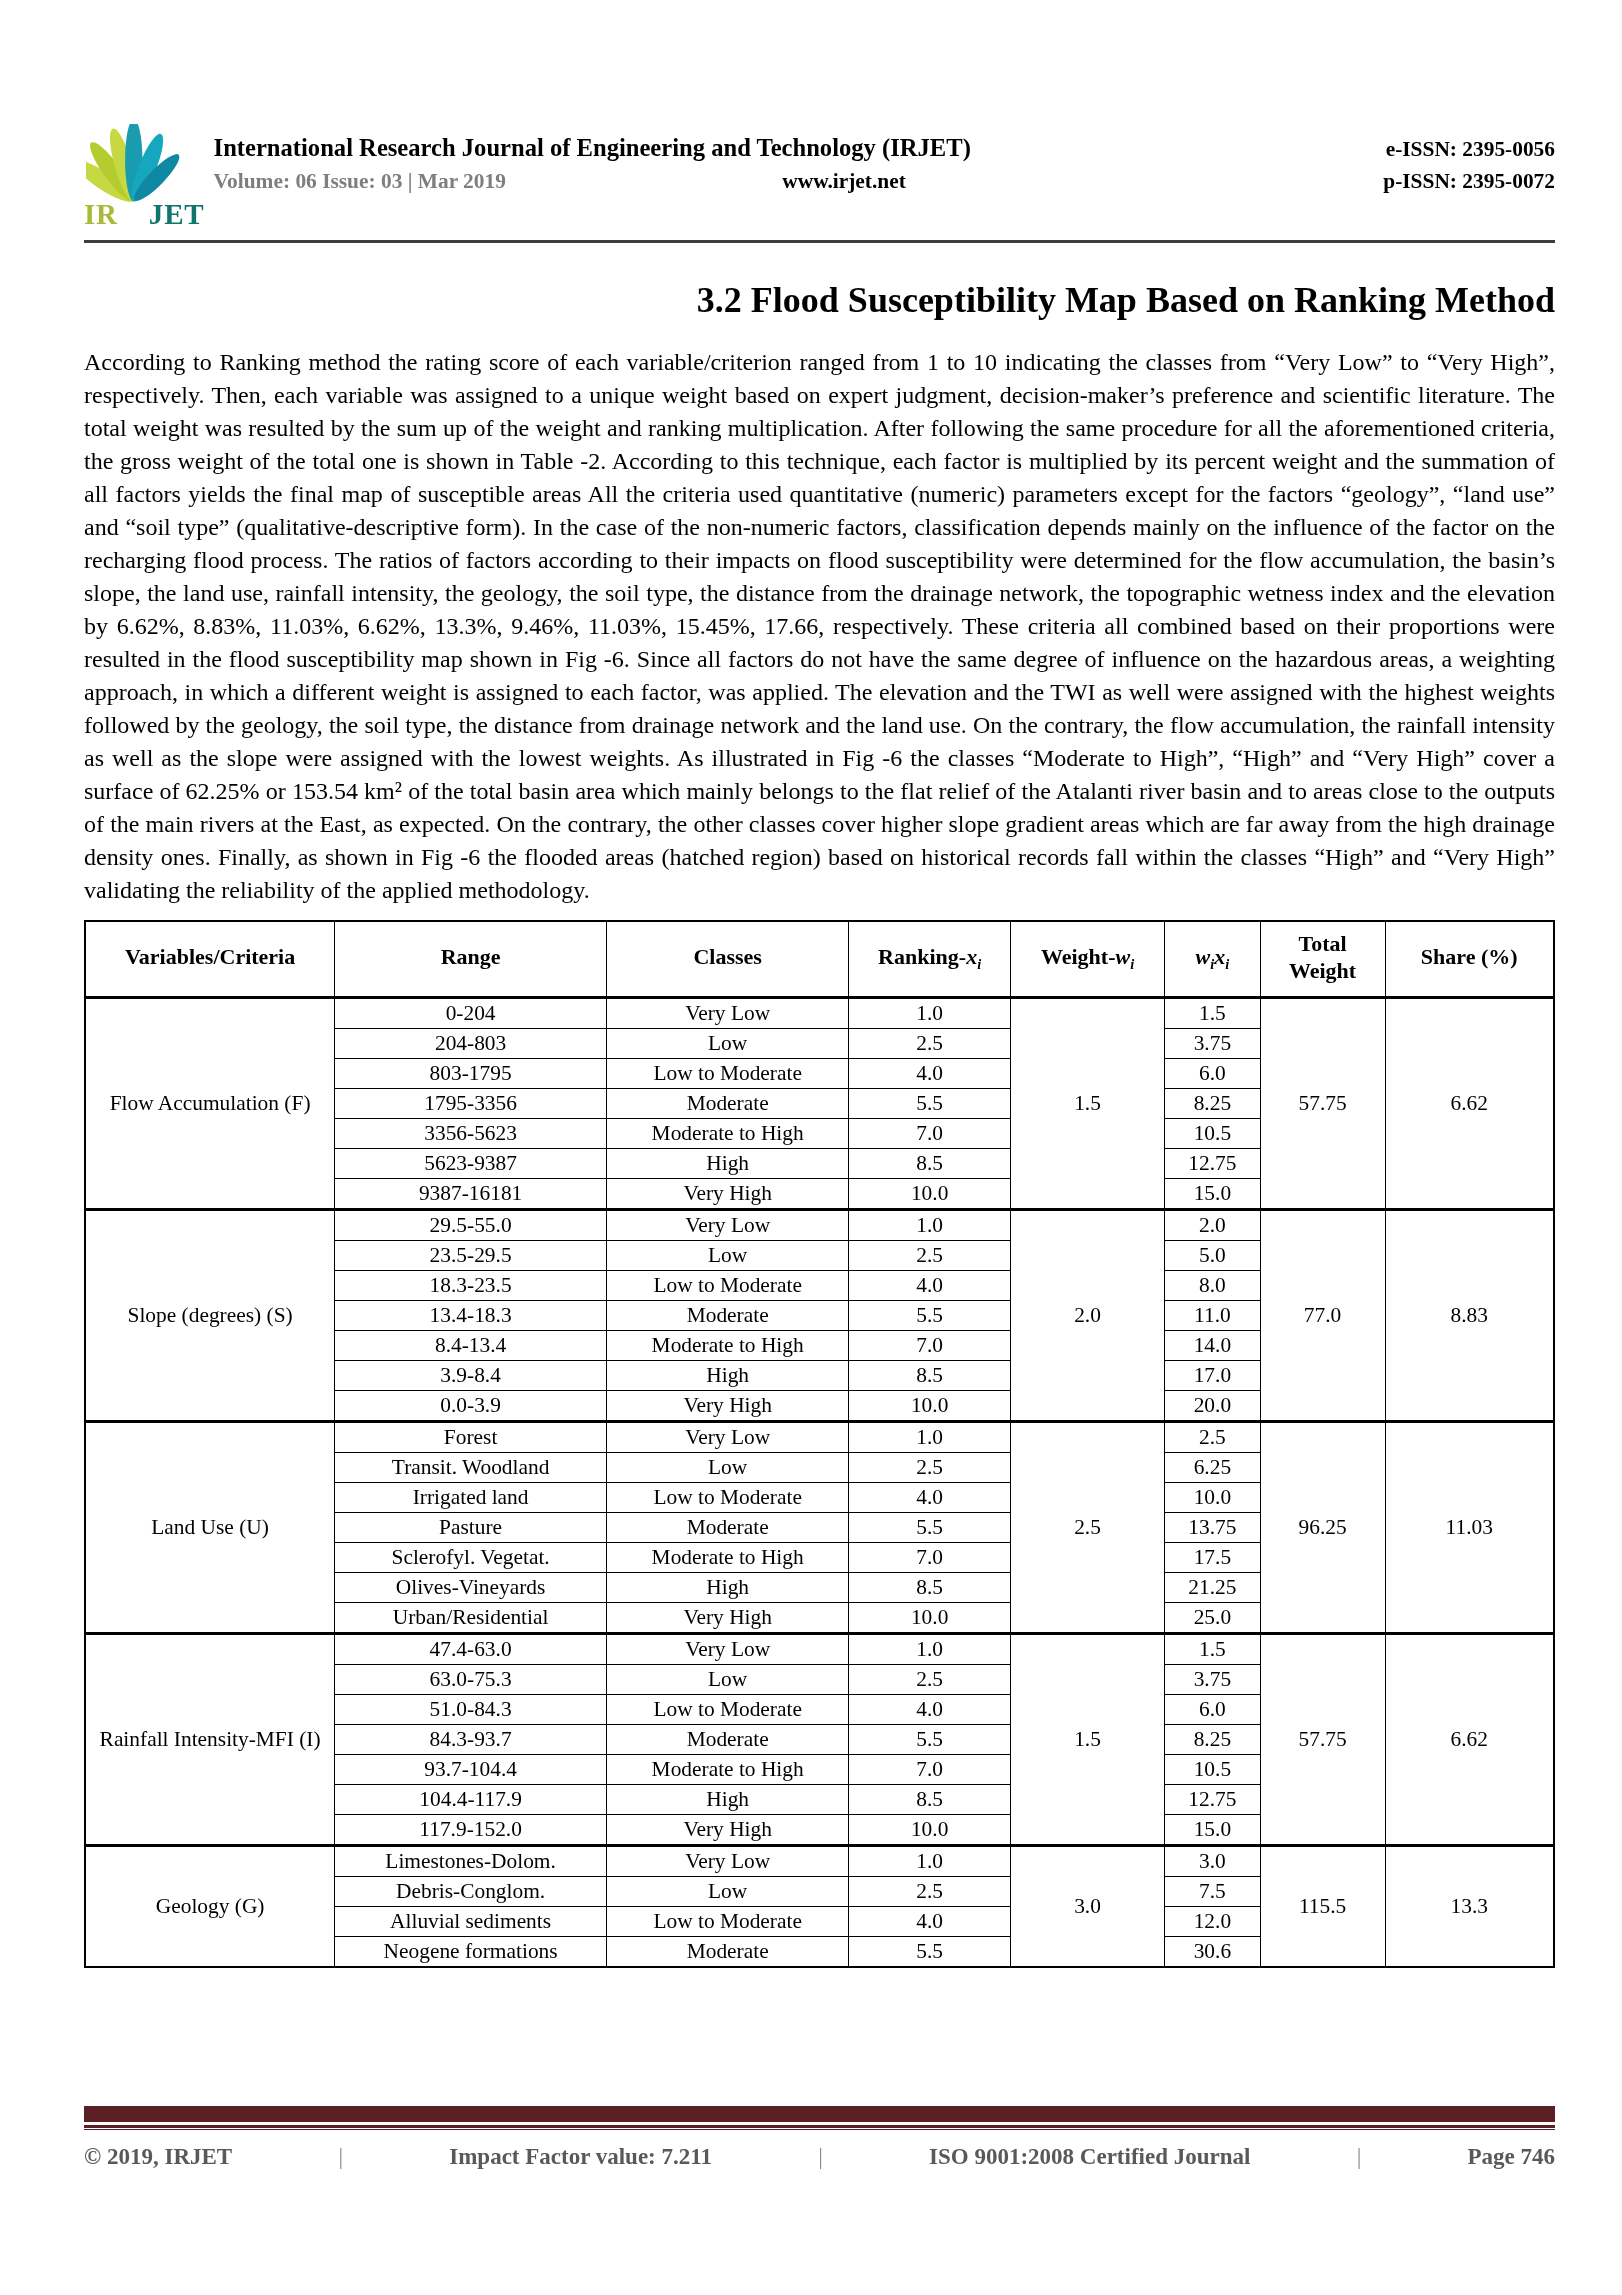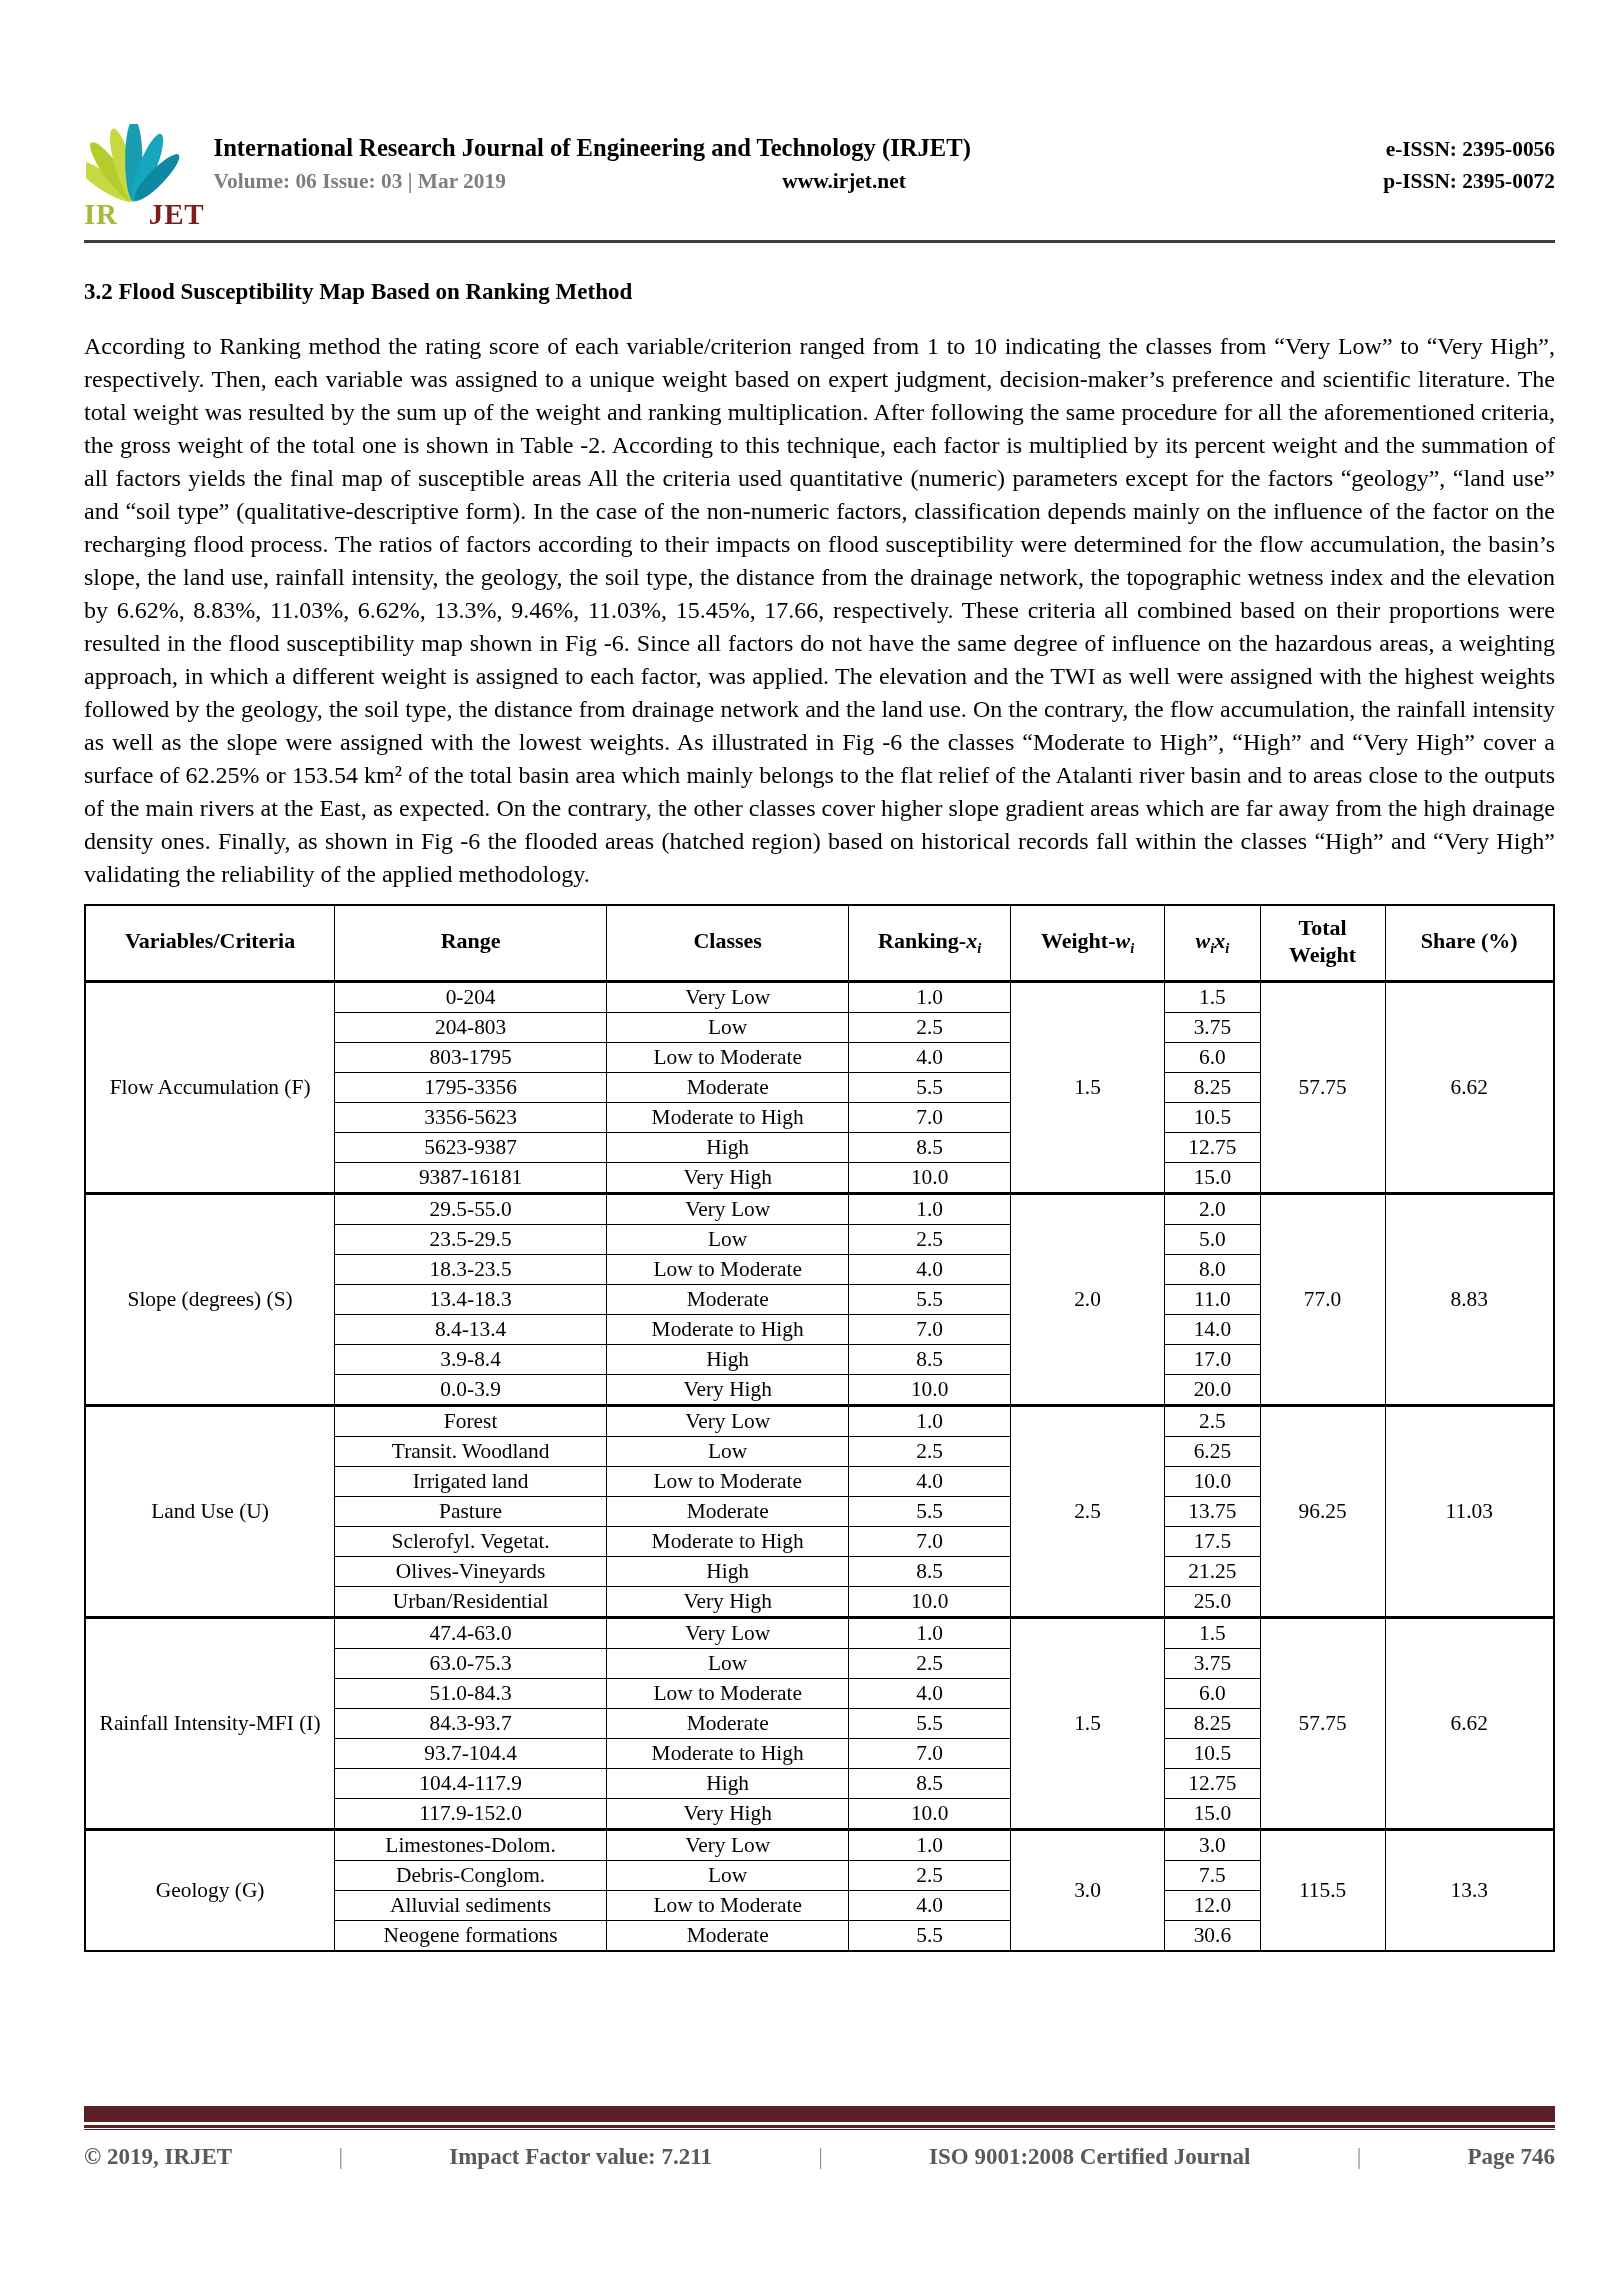--- a/index.html
+++ b/index.html
@@ -23,21 +23,21 @@
   .head-text{flex:1 1 auto;padding-top:9.5px;}
   .head-row1{display:flex;justify-content:space-between;align-items:baseline;}
   .journal-title{font-weight:bold;font-size:24.6px;}
   .issn{font-weight:bold;font-size:21.4px;white-space:nowrap;}
   .head-row2{position:relative;display:flex;justify-content:space-between;align-items:baseline;margin-top:7px;}
   .volume-info{font-weight:bold;font-size:21.4px;color:#7e7e7e;}
   .website{position:absolute;left:47%;transform:translateX(-50%);font-weight:bold;font-size:21.4px;color:#000;}
   .header-rule{height:3.2px;background:#3d3d3d;margin-top:11px;}
 
   
-  .section-heading{font-size:23px;font-weight:bold;margin:36px 0 0 0;}
+  .section-heading{font-size:36px;font-weight:bold;margin:36px 0 0 0;text-align:right;}
   .body-par{font-size:24px;line-height:33px;text-align:justify;margin:25px 0 0 0;}
   .table-caption{text-align:center;font-size:23px;margin-top:28.5px;}
   .table-caption b{font-weight:bold;}
 
   
   table.rank{border-collapse:collapse;width:100%;margin-top:12.7px;table-layout:fixed;}
   table.rank{border:2.4px solid #000;}
   table.rank th, table.rank td{border:1.6px solid #000;text-align:center;vertical-align:middle;}
   table.rank th{font-size:22px;font-weight:bold;padding:8px 3.2px;line-height:1.25;}
   table.rank th{border-bottom:3.2px solid #000;}
@@ -66,21 +66,21 @@
         <span>
           <svg width="105" height="82" viewBox="0 0 132 104">
             <ellipse cx="60" cy="52" rx="11" ry="44" transform="rotate(-56 60 98)" fill="#c6d943"></ellipse>
             <ellipse cx="60" cy="52" rx="11" ry="46" transform="rotate(-36 60 98)" fill="#b5cc2e"></ellipse>
             <ellipse cx="60" cy="50" rx="11" ry="48" transform="rotate(-16 60 98)" fill="#c6d943"></ellipse>
             <ellipse cx="60" cy="46" rx="11" ry="52" transform="rotate(0 60 98)" fill="#1a9cb0"></ellipse>
             <ellipse cx="60" cy="52" rx="11" ry="46" transform="rotate(22 60 98)" fill="#15a7bd"></ellipse>
             <ellipse cx="60" cy="56" rx="10" ry="40" transform="rotate(44 60 98)" fill="#0f88a3"></ellipse>
           </svg>
         </span>
-        <div class="logo-text"><span class="logo-ir" style="color: rgb(169, 185, 57);">IR</span><span class="logo-jet" style="color: #7f1d1d; margin-left: 31px;">JET</span></div>
+        <div class="logo-text"><span class="logo-ir" style="color: rgb(169, 185, 57);">IR</span><span class="logo-jet" style="color: #0f766e; margin-left: 31px;">JET</span></div>
       </div>
       <div class="head-text">
         <div class="head-row1">
           <span class="journal-title">International Research Journal of Engineering and Technology (IRJET)</span>
           <span class="issn">e-ISSN: 2395-0056</span>
         </div>
         <div class="head-row2">
           <span class="volume-info" style="color: rgb(126, 126, 126);">Volume: 06 Issue: 03 | Mar 2019</span>
           <span class="website">www.irjet.net</span>
           <span class="issn">p-ISSN: 2395-0072</span>

